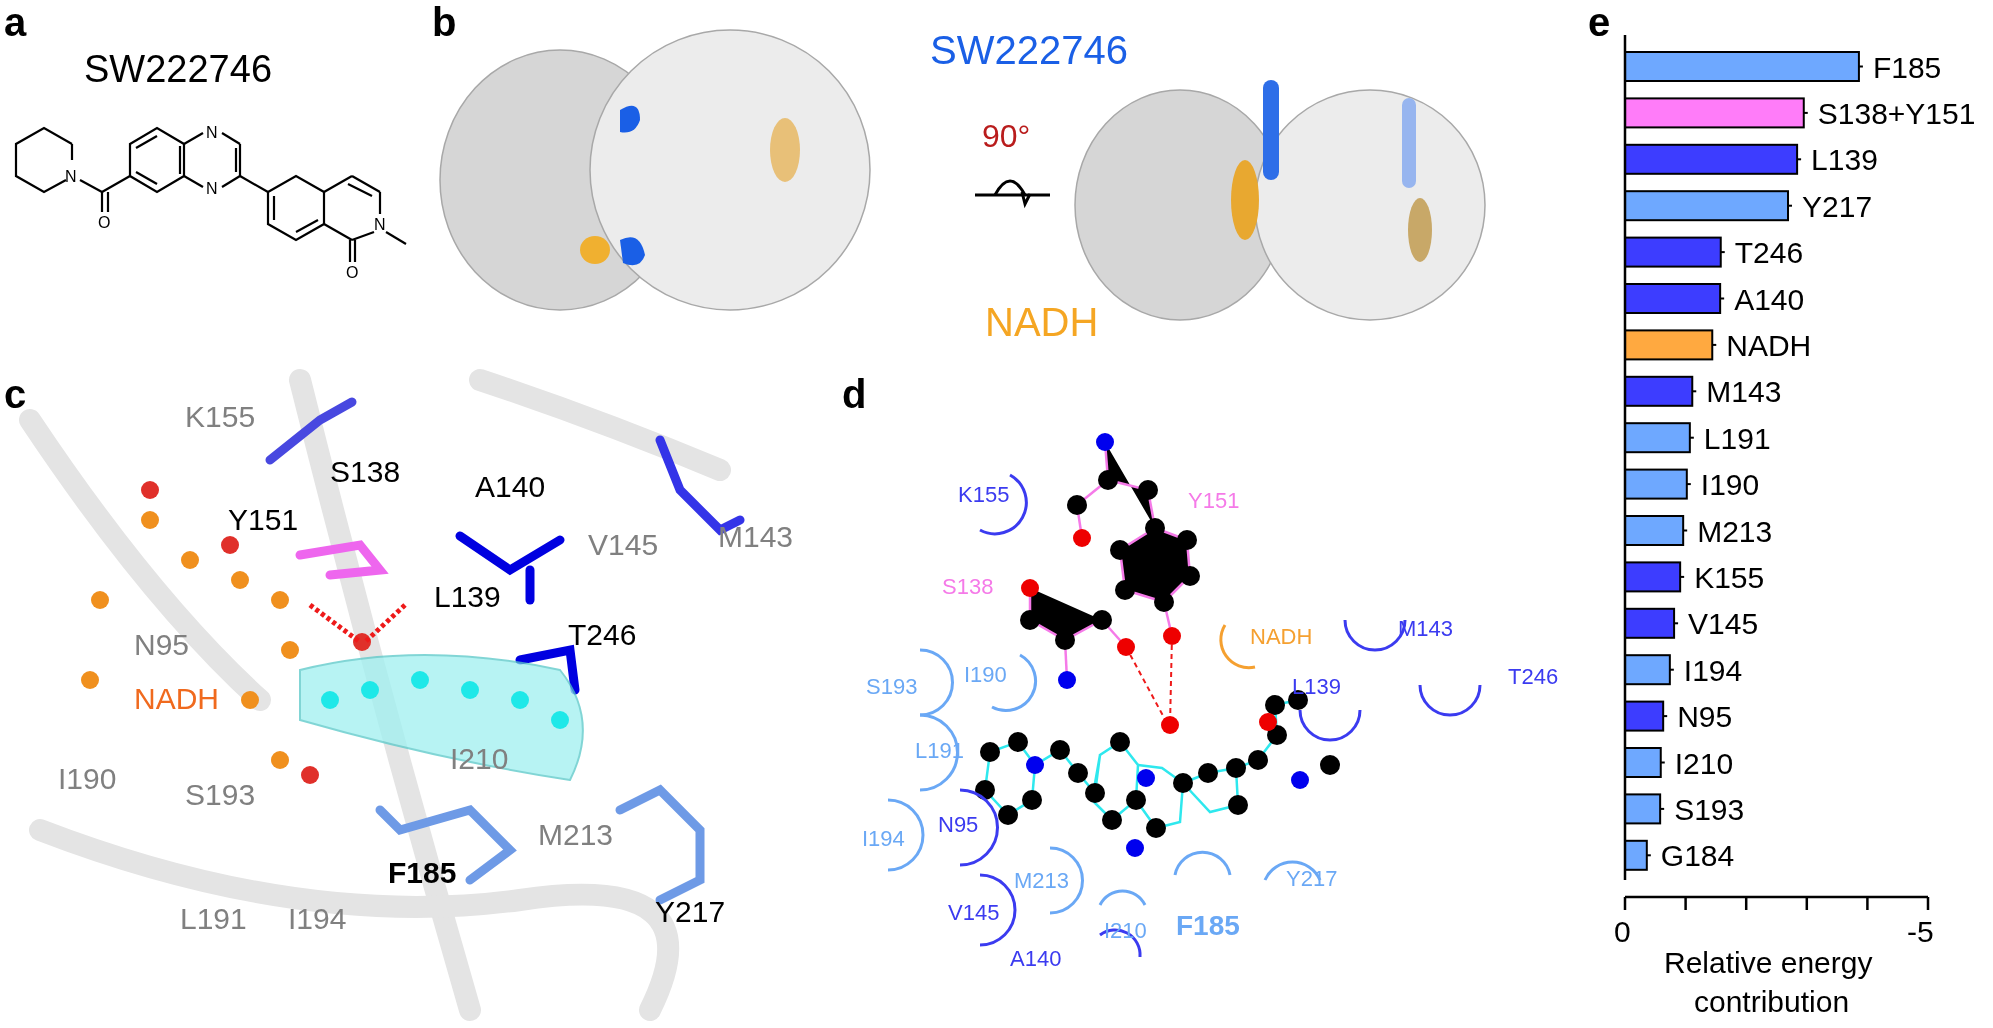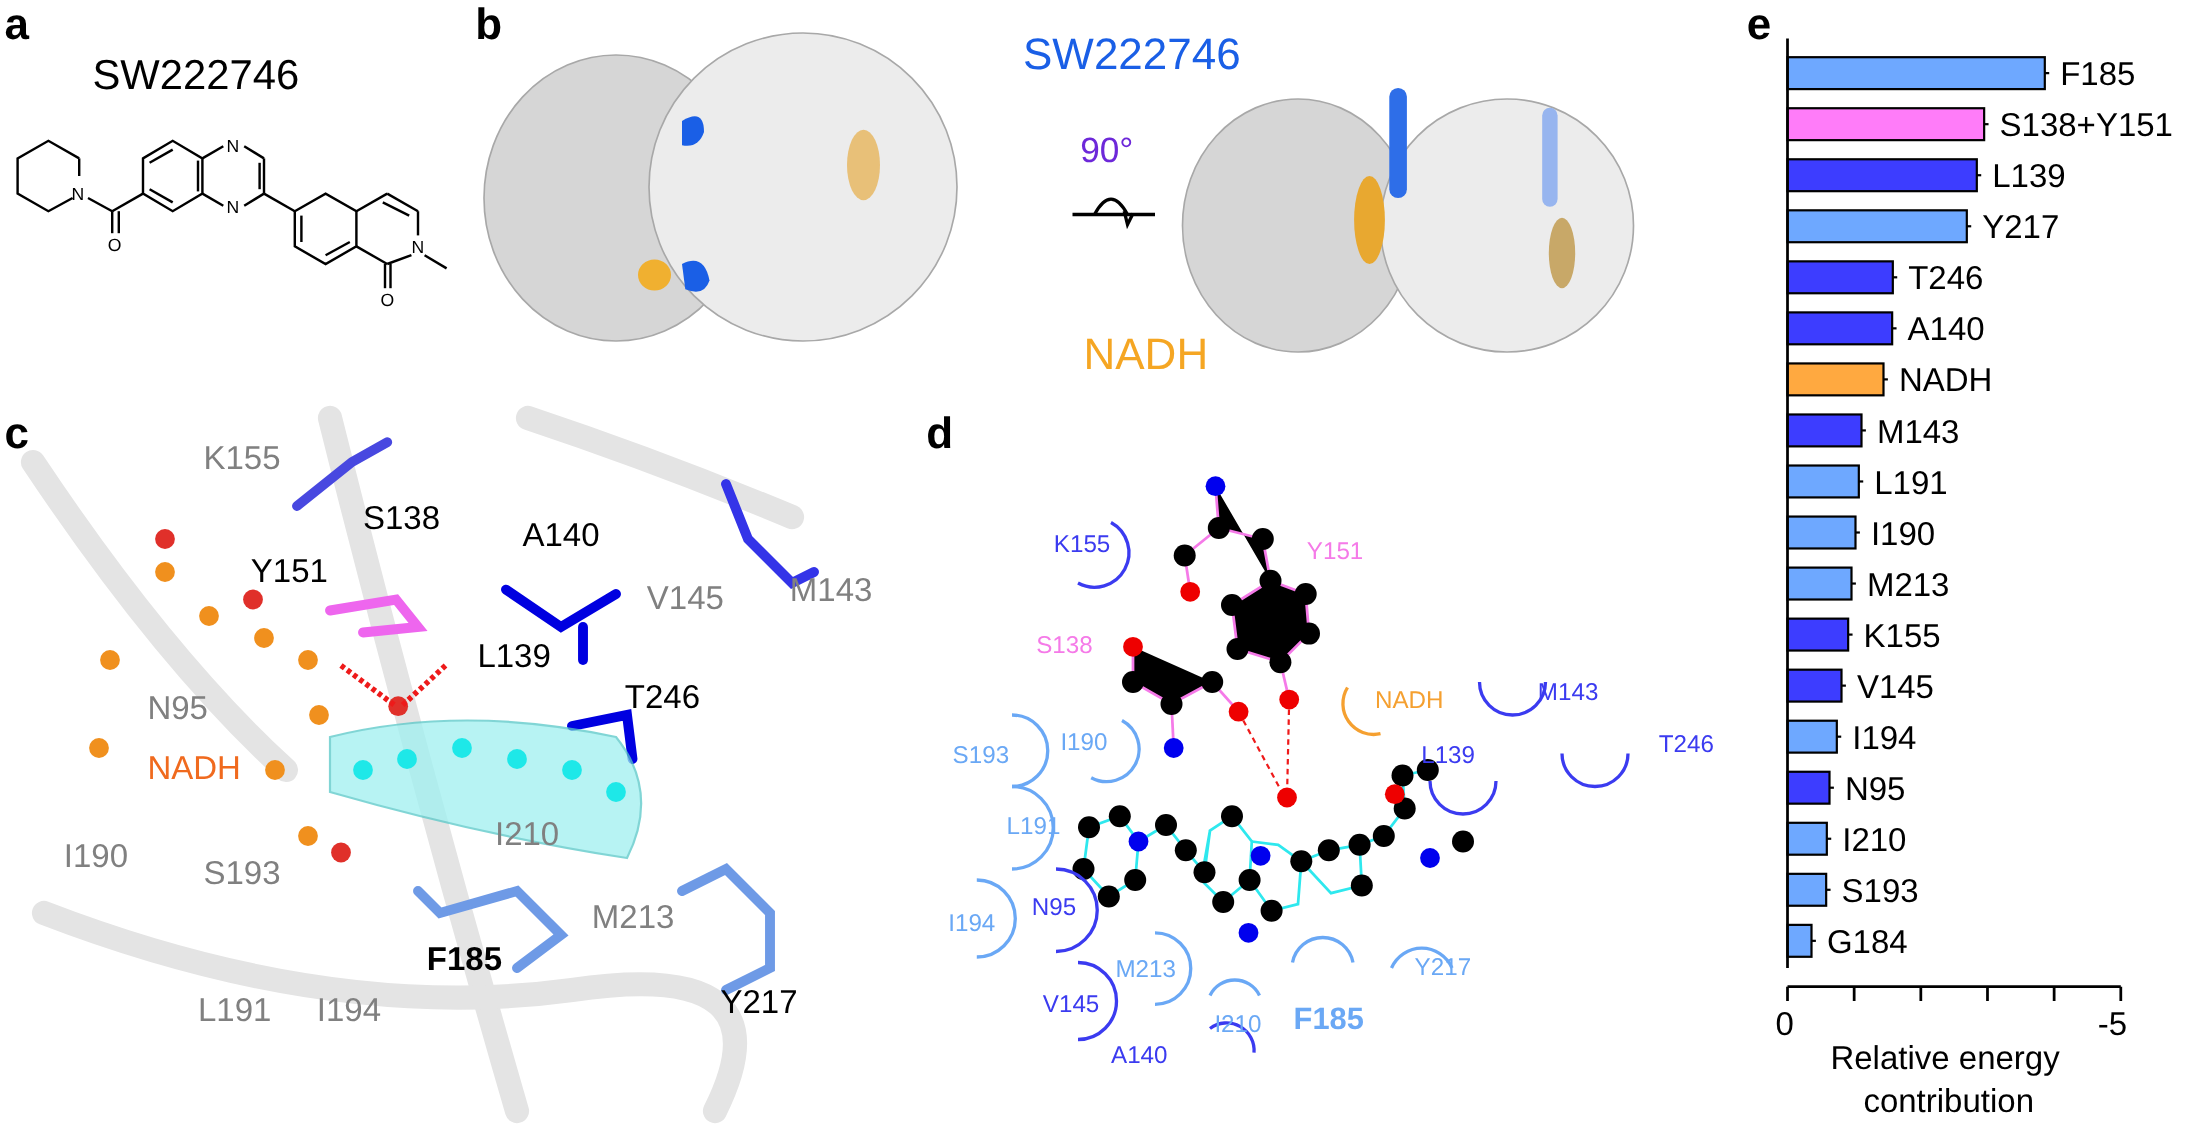--- a/index.html
+++ b/index.html
@@ -89,21 +89,21 @@
       <ellipse cx="1420" cy="230" rx="12" ry="32" fill="#c8a868"></ellipse>
     </g>
     <g stroke="#000" stroke-width="3" fill="none">
       <line x1="975" y1="195" x2="1050" y2="195"></line>
       <path d="M 995 195 q 15 -28 30 0"></path>
       <path d="M 1022 192 l 3 12 l 5 -10"></path>
     </g>
   </svg>
   <div class="txt" style="left:930px;top:28px;font-size:40px;color:#1a5fe6;">SW222746</div>
   <div class="txt" style="left:985px;top:300px;font-size:40px;color:#f5a623;">NADH</div>
-  <div class="txt" style="left:982px;top:118px;font-size:32px;color:#6d28d9;">90°</div>
+  <div class="txt" style="left:982px;top:118px;font-size:32px;color:#b91c1c;">90°</div>
 
   <svg width="840" height="1028">
     <g stroke="#e4e4e4" stroke-width="22" fill="none" stroke-linecap="round">
       <path d="M 300 380 Q 380 700 470 1010"></path>
       <path d="M 30 420 Q 150 600 260 700"></path>
       <path d="M 40 830 Q 300 930 520 900 Q 720 870 650 1010"></path>
       <path d="M 480 380 Q 600 420 720 470"></path>
     </g>
     <g stroke-width="9" stroke-linecap="round" fill="none">
       <polyline points="270,460 320,420 352,402" stroke="#4848e0"></polyline>

